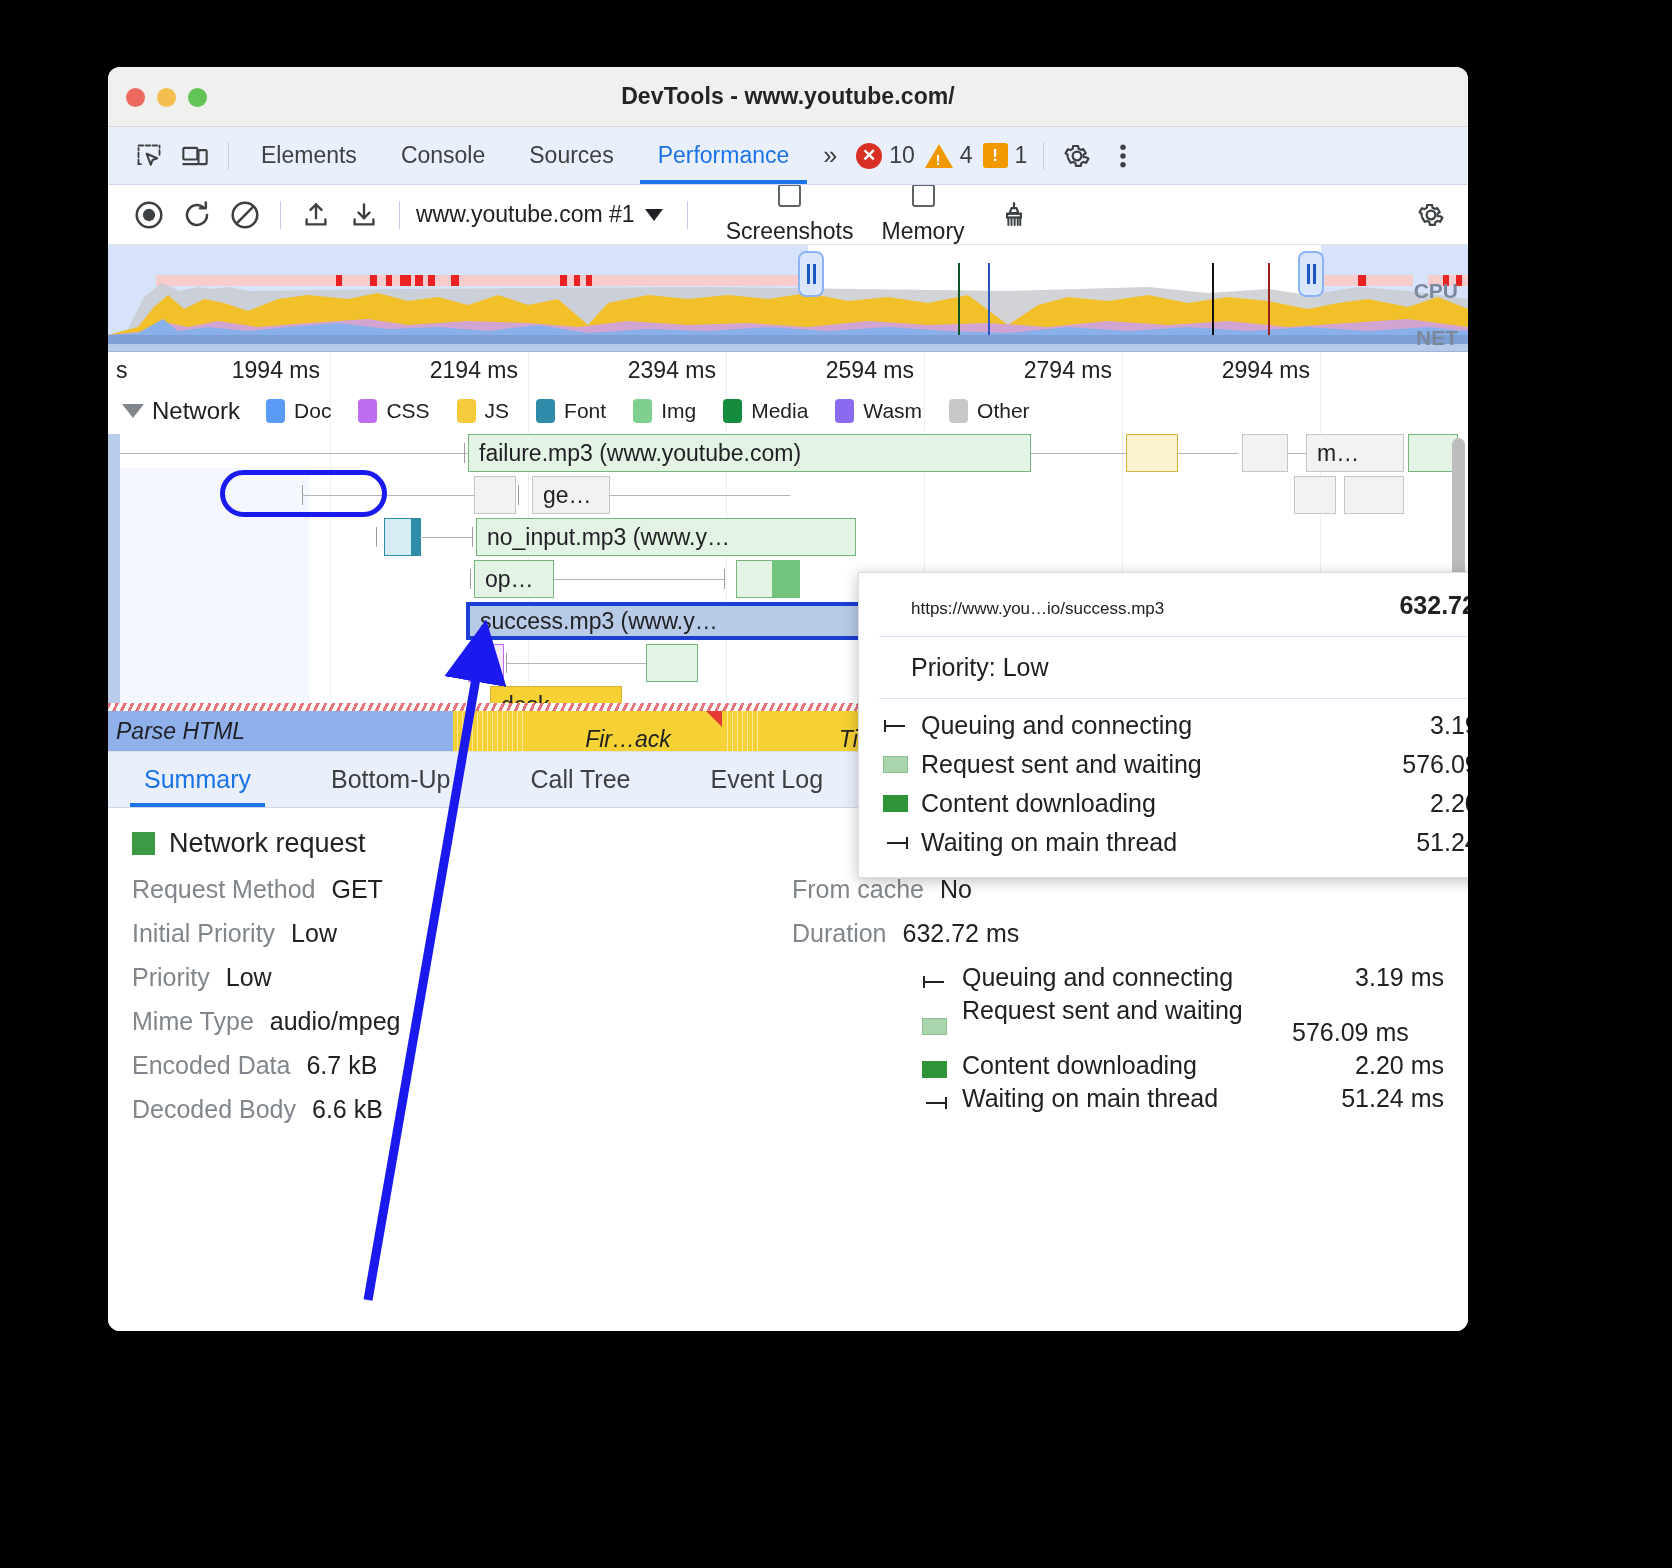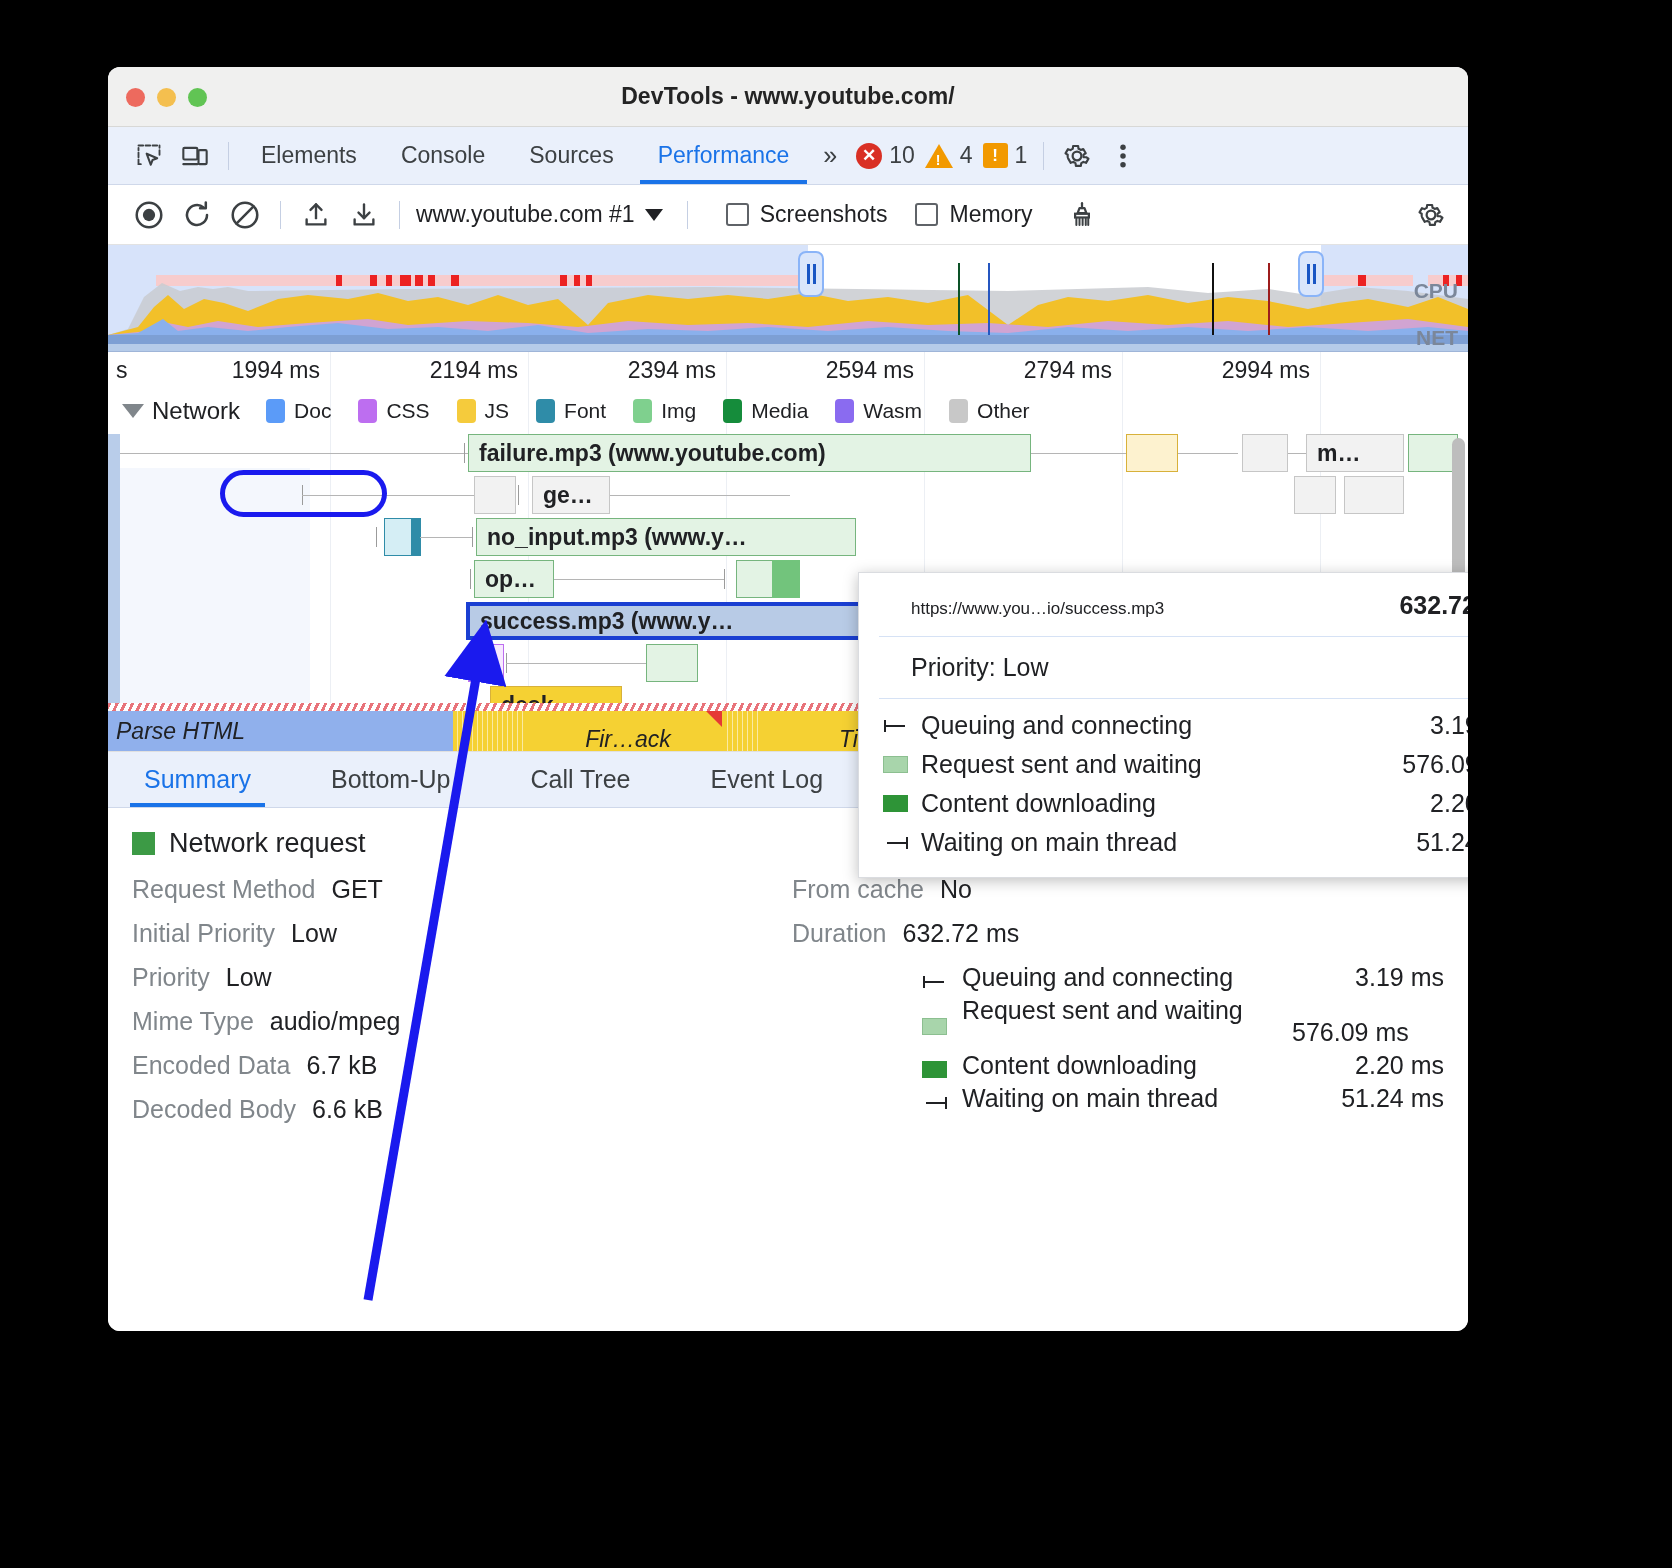--- a/index.html
+++ b/index.html
@@ -94,21 +94,21 @@
     display: flex; align-items: center;
     padding-left: 18px; gap: 2px;
     border-bottom: 1px solid #e2e2e2;
   }
   .sel-wrap {
     display: flex; align-items: center; gap: 10px;
     margin-left: 4px;
   }
   .sel-text { font-size: 23px; color: #202124; }
   .caret { width: 0;height:0;border-left:9px solid transparent;border-right:9px solid transparent;border-top:12px solid #202124; }
-  .cb-wrap { display: flex; align-items: center; gap: 11px; margin-left: 26px; }
+  .cb-wrap { display: flex; align-items: center; gap: 11px; margin-left: 26px; flex-direction: column; }
   .cb { width: 23px; height: 23px; border: 2px solid #5f6368; border-radius: 3px; background: #fff; }
   .cb-label { font-size: 23px; color: #202124; }
   
   .overview {
     position: relative; height: 107px;
     background: #d7e3fa;
     border-bottom: 1px solid #9fb5d8;
     overflow: hidden;
   }
   .ov-rulers { position: absolute; inset: 0; }
@@ -146,21 +146,21 @@
   .tri-down { width:0;height:0;border-left:11px solid transparent;border-right:11px solid transparent;border-top:14px solid #80868b;}
   .lg { display: flex; align-items: center; gap: 9px; margin-right: 27px; font-size: 21px; color: #202124; }
   .sw { width: 19px; height: 24px; border-radius: 4px; }
   .highlight-oval {
     position: absolute; left: 112px; top: 403px;
     width: 167px; height: 47px;
     border: 5px solid #1a1aee; border-radius: 26px;
     pointer-events: none; z-index: 30;
   }
   
-  .net-rows { position: absolute; left: 0; right: 0; top: 82px; bottom: 48px; overflow: hidden; font-weight: bold; }
+  .net-rows { position: absolute; left: 0; right: 0; top: 82px; bottom: 48px; overflow: hidden; }
   .nrow { position: absolute; height: 42px; }
   .nbar {
     position: absolute; height: 38px;
     border: 1px solid #76b57e; background: #e3f3e4;
     display: flex; align-items: center;
     font-size: 23px; color: #202124;
     padding-left: 10px; white-space: nowrap; overflow: hidden;
   }
   .nbar.grey { border-color: #c6c6c6; background: #f2f2f2; }
   .nbar.sel {

